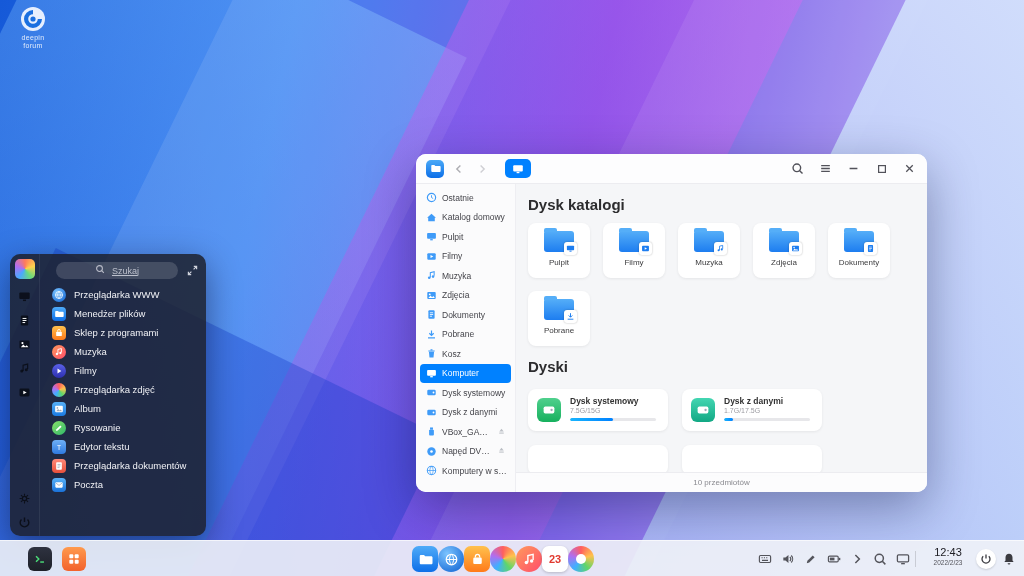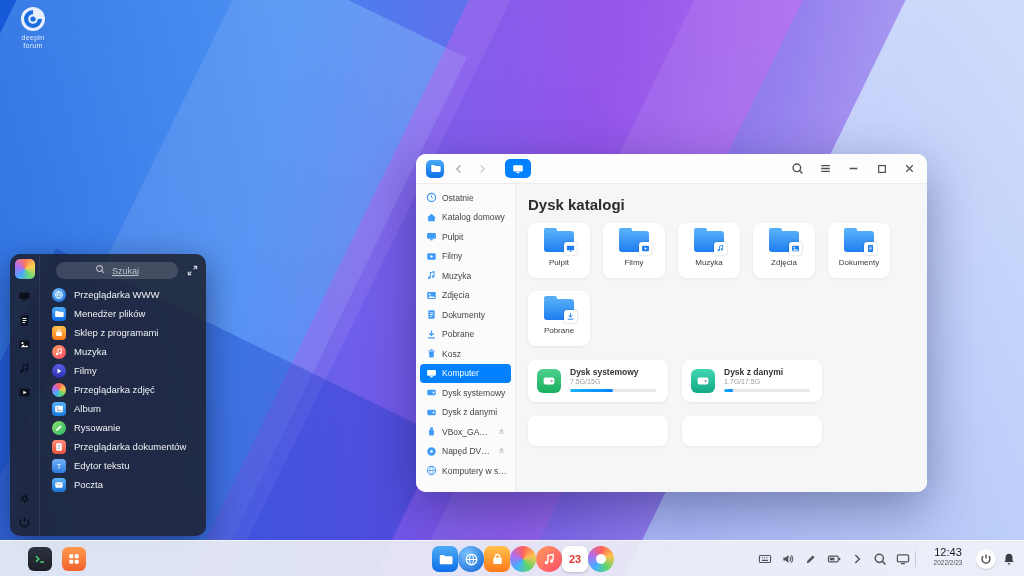--- a/index.html
+++ b/index.html
@@ -87,21 +87,21 @@
   .disk-bar{margin-top:4px;width:86px;height:3px;border-radius:2px;background:#e7e7ea;overflow:hidden;}
   .disk-fill{height:100%;border-radius:2px;background:linear-gradient(90deg,#19b5fe,#0081ff);}
   .fm-status{position:absolute;left:0;right:0;bottom:0;height:20px;background:rgba(252,252,253,.94);
     border-top:1px solid #ececf0;display:flex;align-items:center;justify-content:center;font-size:8px;color:#8a8a90;}
 
   
   .taskbar{position:absolute;left:0;bottom:0;width:1024px;height:36px;background:rgba(240,242,247,.9);
     border-top:1px solid rgba(255,255,255,.65);}
   .tb-group-left{position:absolute;left:28px;top:6px;display:flex;align-items:center;gap:10px;}
   .mini-app{width:24px;height:24px;border-radius:6px;display:flex;align-items:center;justify-content:center;line-height:0;}
-  .dock{position:absolute;left:432px;top:5px;display:flex;align-items:flex-end;gap:0;}
+  .dock{position:absolute;left:412px;top:5px;display:flex;align-items:flex-end;gap:0;}
   .dock-icon{width:26px;height:26px;display:flex;align-items:center;justify-content:center;line-height:0;position:relative;}
   .dock-cal{font-size:11px;font-weight:700;color:#e0392f;}
   .cc-ring{width:10px;height:10px;border-radius:50%;background:#fff;}
   .tray{position:absolute;right:114px;top:11px;display:flex;align-items:center;gap:9px;}
   .tray-icon{width:14px;height:14px;line-height:0;opacity:.85;}
   .tb-divider{position:absolute;right:108px;top:10px;width:1px;height:16px;background:rgba(0,0,0,.14);}
   .clock{position:absolute;right:48px;top:5px;width:56px;text-align:center;color:#202026;}
   .clock-time{font-size:11px;font-weight:400;line-height:13px;}
   .clock-date{font-size:6.5px;color:#55555c;line-height:8px;}
   .tb-power{position:absolute;right:28px;top:8px;width:20px;height:20px;border-radius:50%;background:#fff;
@@ -241,35 +241,35 @@
           </div>
           <div class="app-row">
             <span class="app-icon" style="background: linear-gradient(135deg, rgb(139, 224, 106), rgb(47, 184, 106)); border-radius: 50%;">
               <svg width="10" height="10" viewBox="0 0 12 12">
                 <path d="M2.4 9.6l.5-2.1 4.6-4.6 1.6 1.6-4.6 4.6Z" fill="#fff"></path>
               </svg>
             </span>
             <span class="app-label">Rysowanie</span>
           </div>
           <div class="app-row">
+            <span class="app-icon" style="background: linear-gradient(rgb(111, 176, 246), rgb(47, 122, 224)); border-radius: 28%;">
+              <svg width="10" height="10" viewBox="0 0 12 12">
+                <text x="6" y="9" font-size="8" text-anchor="middle" fill="#fff" font-family="Liberation Sans, sans-serif">T</text>
+              </svg>
+            </span>
+            <span class="app-label">Edytor tekstu</span>
+          </div>
+          <div class="app-row">
             <span class="app-icon" style="background: linear-gradient(rgb(255, 138, 122), rgb(232, 80, 58)); border-radius: 28%;">
               <svg width="10" height="10" viewBox="0 0 12 12">
                 <rect x="2.6" y="1.4" width="6.8" height="9.2" rx="1" fill="#fff"></rect>
                 <path d="M4.2 4.1h3.6M4.2 6h3.6M4.2 7.9h2.4" stroke="rgba(40,60,95,.45)" stroke-width=".9"></path>
               </svg>
             </span>
             <span class="app-label">Przeglądarka dokumentów</span>
-          </div>
-          <div class="app-row">
-            <span class="app-icon" style="background: linear-gradient(rgb(111, 176, 246), rgb(47, 122, 224)); border-radius: 28%;">
-              <svg width="10" height="10" viewBox="0 0 12 12">
-                <text x="6" y="9" font-size="8" text-anchor="middle" fill="#fff" font-family="Liberation Sans, sans-serif">T</text>
-              </svg>
-            </span>
-            <span class="app-label">Edytor tekstu</span>
           </div>
           <div class="app-row">
             <span class="app-icon" style="background: linear-gradient(rgb(90, 179, 248), rgb(26, 113, 216)); border-radius: 28%;">
               <svg width="10" height="10" viewBox="0 0 12 12">
                 <rect x="1.6" y="2.8" width="8.8" height="6.4" rx="1" fill="#fff"></rect>
                 <path d="M2.2 3.6 6 6.5l3.8-2.9" fill="none" stroke="rgba(40,60,95,.45)" stroke-width=".9"></path>
               </svg>
             </span>
             <span class="app-label">Poczta</span>
           </div>
@@ -512,20 +512,21 @@
                 <div class="folder-emblem">
                   <svg width="9" height="9" viewBox="0 0 12 12">
                     <path d="M6 1.6v5.2M3.6 4.6 6 7l2.4-2.4" fill="none" stroke="#1d7df0" stroke-width="1.3"></path>
                     <path d="M2.2 9.6h7.6" stroke="#1d7df0" stroke-width="1.3"></path>
                   </svg>
                 </div>
               </div>
               <div class="folder-label">Pobrane</div>
             </div>
           </div>
+        <div class="sec-title">Dyski</div>
         <div class="disk-row" id="disk-row">
             <div class="disk-card">
               <span class="disk-icon" style="background: linear-gradient(rgb(79, 208, 141), rgb(23, 176, 94));">
                 <svg width="14" height="14" viewBox="0 0 12 12">
                   <rect x="1.4" y="3" width="9.2" height="6" rx="1.4" fill="#fff"></rect>
                   <circle cx="8.2" cy="6" r="1" fill="rgba(40,60,95,.45)"></circle>
                 </svg>
               </span>
               <div class="disk-name">Dysk systemowy</div>
               <div class="disk-usage">7.5G/15G</div>
@@ -544,20 +545,23 @@
               <div class="disk-usage">1.7G/17.5G</div>
               <div class="disk-bar">
                 <div class="disk-fill" style="width: 10%;"></div>
               </div>
             </div>
           </div>
         <div class="disk-row" id="partial-row">
             <div class="disk-card stub"></div>
             <div class="disk-card stub"></div>
           </div>
+        <div class="fm-status">
+          <span>10 przedmiotów</span>
+        </div>
       </div>
     </div>
   </div>
 
   <div class="taskbar">
     <div class="tb-group-left" id="tb-left">
         <span class="mini-app" style="background: linear-gradient(rgb(46, 50, 64), rgb(29, 32, 40));">
           <svg width="14" height="14" viewBox="0 0 12 12">
             <path d="M2.6 3.6 5 6 2.6 8.4" fill="none" stroke="#4be07a" stroke-width="1.2"></path>
             <path d="M6.2 8.6h3.2" stroke="#4be07a" stroke-width="1.2"></path>

